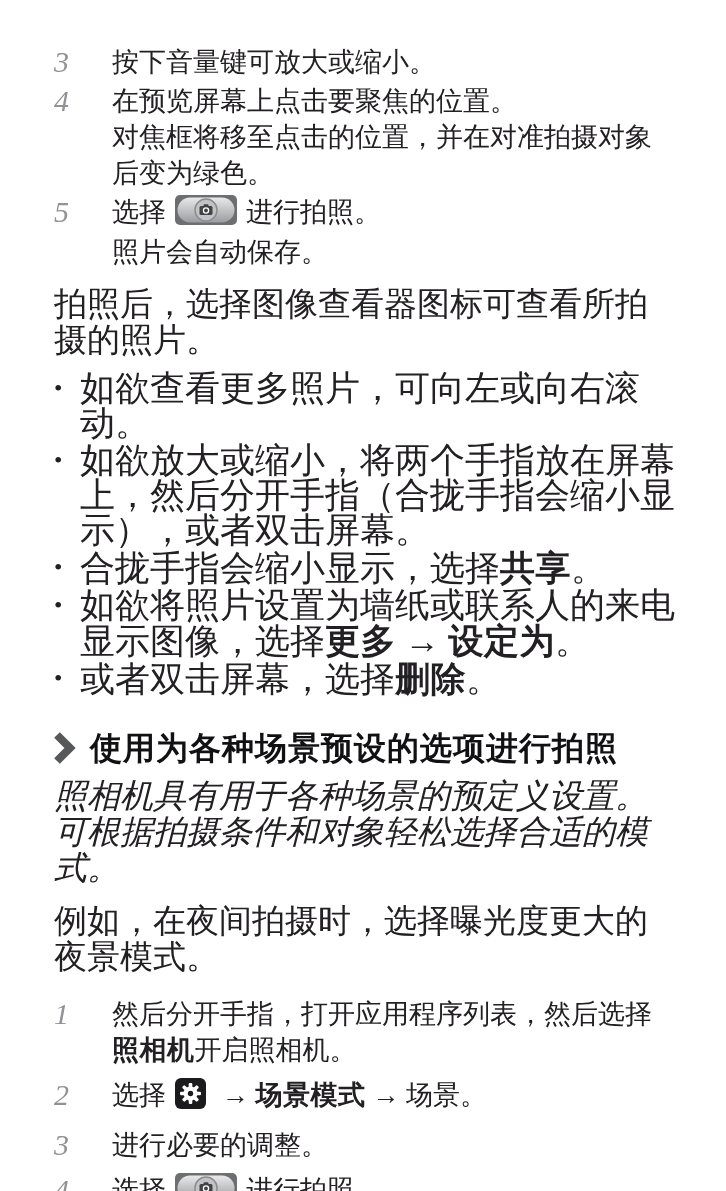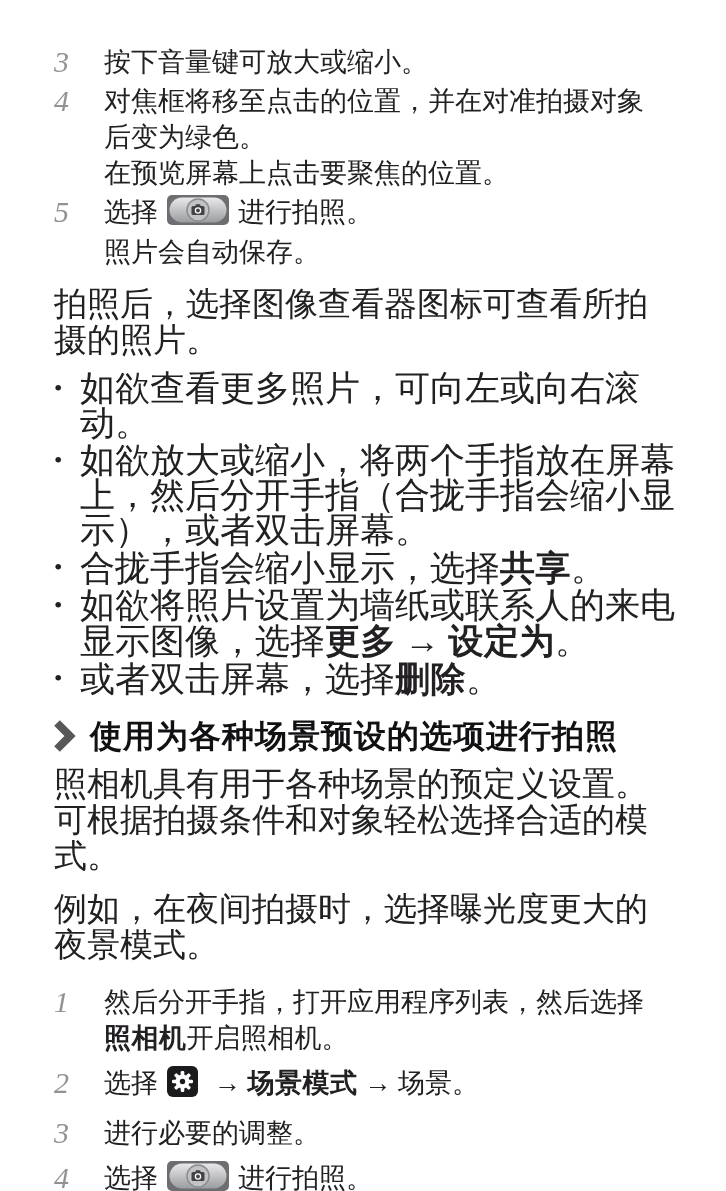--- a/index.html
+++ b/index.html
@@ -10,39 +10,39 @@
   .content { position:absolute; left:54px; top:44px; width:622px; }
 
   
   .steps { list-style:none; margin:0; padding:0; }
   .step { display:flex; align-items:flex-start; margin:0 0 3px 0; }
   .step .num {
     flex:0 0 50px; width:50px;
     font-family:"Liberation Serif", serif; font-style:italic;
     font-size:30px; line-height:36px; color:#909295;
   }
-  .step .stepbody { flex:1 1 auto; max-width:565px; font-size:27px; line-height:36px; }
+  .step .stepbody { flex:1 1 auto; max-width:565px; font-size:27px; line-height:36px;margin-left:8px; }
   .stepline { margin:0; }
 
   
   .para { font-size:33px; line-height:36px; margin:0; }
   .para-after { margin:16px 0 13px 0; }
-  .sect-para1 { margin:8px 0 17px 0; }
+  .sect-para1 { margin:8px 0 17px 0;font-style:italic; }
   .sect-para2 { margin:0 12px 21px 0; }
 
   
   .bullets { list-style:none; margin:0; padding:0; }
   .bullet { display:flex; align-items:flex-start; margin:0 0 2px 0; }
   .bullet .dot { flex:0 0 26px; width:26px; font-size:24px; line-height:35px; color:#232023; }
   .bullet .btext { flex:1 1 auto; font-size:35px; line-height:35px; }
 
   .b { font-family:"Liberation Sans", sans-serif; font-weight:bold; letter-spacing:0.5px; }
 
   
-  .section-head { display:flex; align-items:center; margin:21px 0 12px 0; }
+  .section-head { display:flex; align-items:center; margin:33px 0 12px 0; }
   .section-head .marker { flex:0 0 36px; width:36px; height:34px; }
   .section-head .htext {
     font-family:"Liberation Sans", sans-serif; font-weight:bold;
     font-size:32px; line-height:36px; color:#111013; letter-spacing:1px;
   }
 
   .steps-bottom .step { margin-bottom:9px; }
 
   
   .inline-icon { display:inline-block; vertical-align:middle; margin:0 9px; }
@@ -59,22 +59,22 @@
   <ol class="steps">
     <li class="step">
       <span class="num">3</span>
       <div class="stepbody">
         <p class="stepline">按下音量键可放大或缩小。</p>
       </div>
     </li>
     <li class="step">
       <span class="num">4</span>
       <div class="stepbody">
+        <p class="stepline">在预览屏幕上点击要聚焦的位置。</p>
         <p class="stepline">对焦框将移至点击的位置，并在对准拍摄对象后变为绿色。</p>
-        <p class="stepline">在预览屏幕上点击要聚焦的位置。</p>
       </div>
     </li>
     <li class="step">
       <span class="num">5</span>
       <div class="stepbody">
         <p class="stepline"><span>选择</span><span class="inline-icon"><svg width="62" height="30" viewBox="0 0 62 30">
                 <defs>
                   <linearGradient id="capg" x1="0" y1="0" x2="0" y2="1">
                     <stop offset="0" stop-color="#e9e9ea"></stop>
                     <stop offset="1" stop-color="#9b9c9f"></stop>

